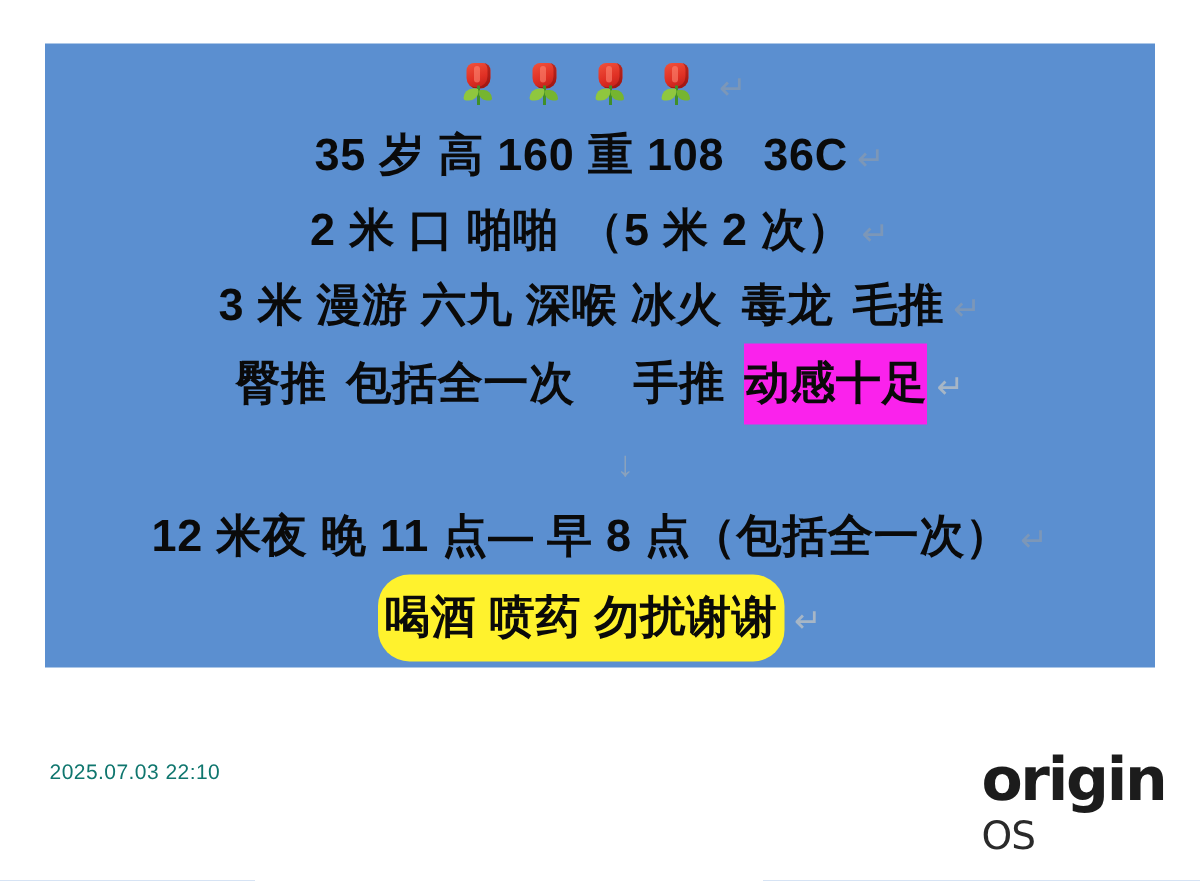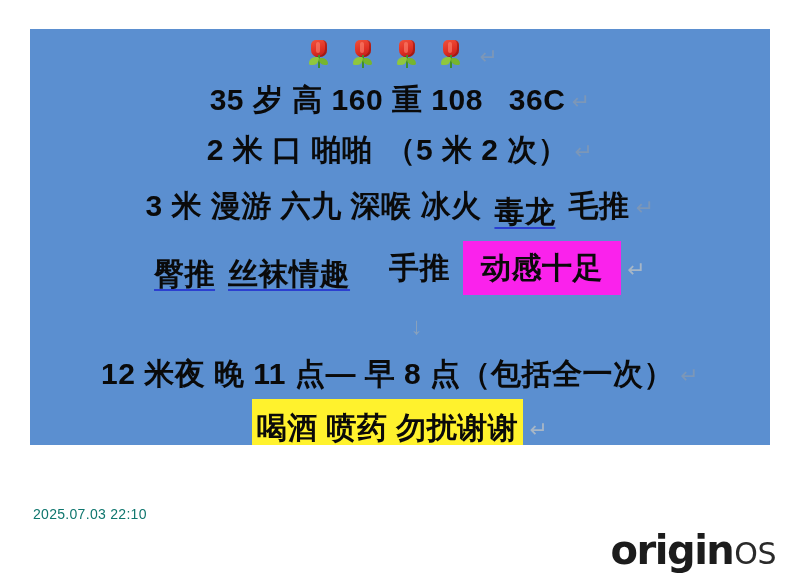--- a/index.html
+++ b/index.html
@@ -122,33 +122,32 @@
     color: #7c97b8;
     font-size: 22px;
     font-weight: 400;
     margin-left: 6px;
     transform: translateY(2px);
   }
   .ret.faint { color: #a7b6c6; }
   .ret.down  { color: #8aa2bd; font-size: 24px; margin-left: 34px; }
 
   .u-link {
-    text-decoration: underline;
     text-decoration-color: #2b3fd0;
     text-underline-offset: 5px;
     text-decoration-thickness: 2px;
-    margin-top: 12px;
   }
   .hl-magenta {
     background: #fa22ec;
-    padding: 2px 18px;
+    padding: 2px 0;
   }
   .hl-yellow {
     background: #fff22d;
     padding: 4px 5px;
+    border-radius: 21px;
   }
 
   .sp { display: inline-block; width: 13px; }
   .sp-wide { display: inline-block; width: 26px; }
 
   
   #timestamp {
     position: absolute;
     left: 33px;
     top: 506px;
@@ -159,30 +158,31 @@
   }
 
   
   #watermark {
     position: absolute;
     right: 24px;
     bottom: 14px;
     display: flex;
     align-items: baseline;
     user-select: none;
+    flex-direction: column;
   }
   #watermark .wm-origin {
     font-size: 40px;
     font-weight: 800;
     color: #1c1c1c;
     letter-spacing: -1.5px;
     font-family: "DejaVu Sans", sans-serif;
   }
   #watermark .wm-os {
-    font-size: 30px;
+    font-size: 26px;
     font-weight: 400;
     color: #2a2a2a;
     letter-spacing: -0.5px;
     margin-left: 1px;
     font-family: "DejaVu Sans", sans-serif;
   }
 </style>
 </head>
 <body>
 
@@ -236,21 +236,21 @@
       <span class="sp"></span>
       <span class="u-link">毒龙</span>
       <span class="sp"></span>
       <span>毛推</span>
       <span class="ret">↵</span>
     </div>
 
     <div class="line">
       <span class="u-link">臀推</span>
       <span class="sp"></span>
-      <span class="u-link">丝袜情趣</span>
+      <span class="u-link">包括全一次</span>
       <span class="sp"></span>
       <span class="sp"></span>
       <span class="sp"></span>
       <span>手推</span>
       <span class="sp"></span>
       <span class="hl-magenta">动感十足</span>
       <span class="ret faint">↵</span>
     </div>
 
     <div class="line">

